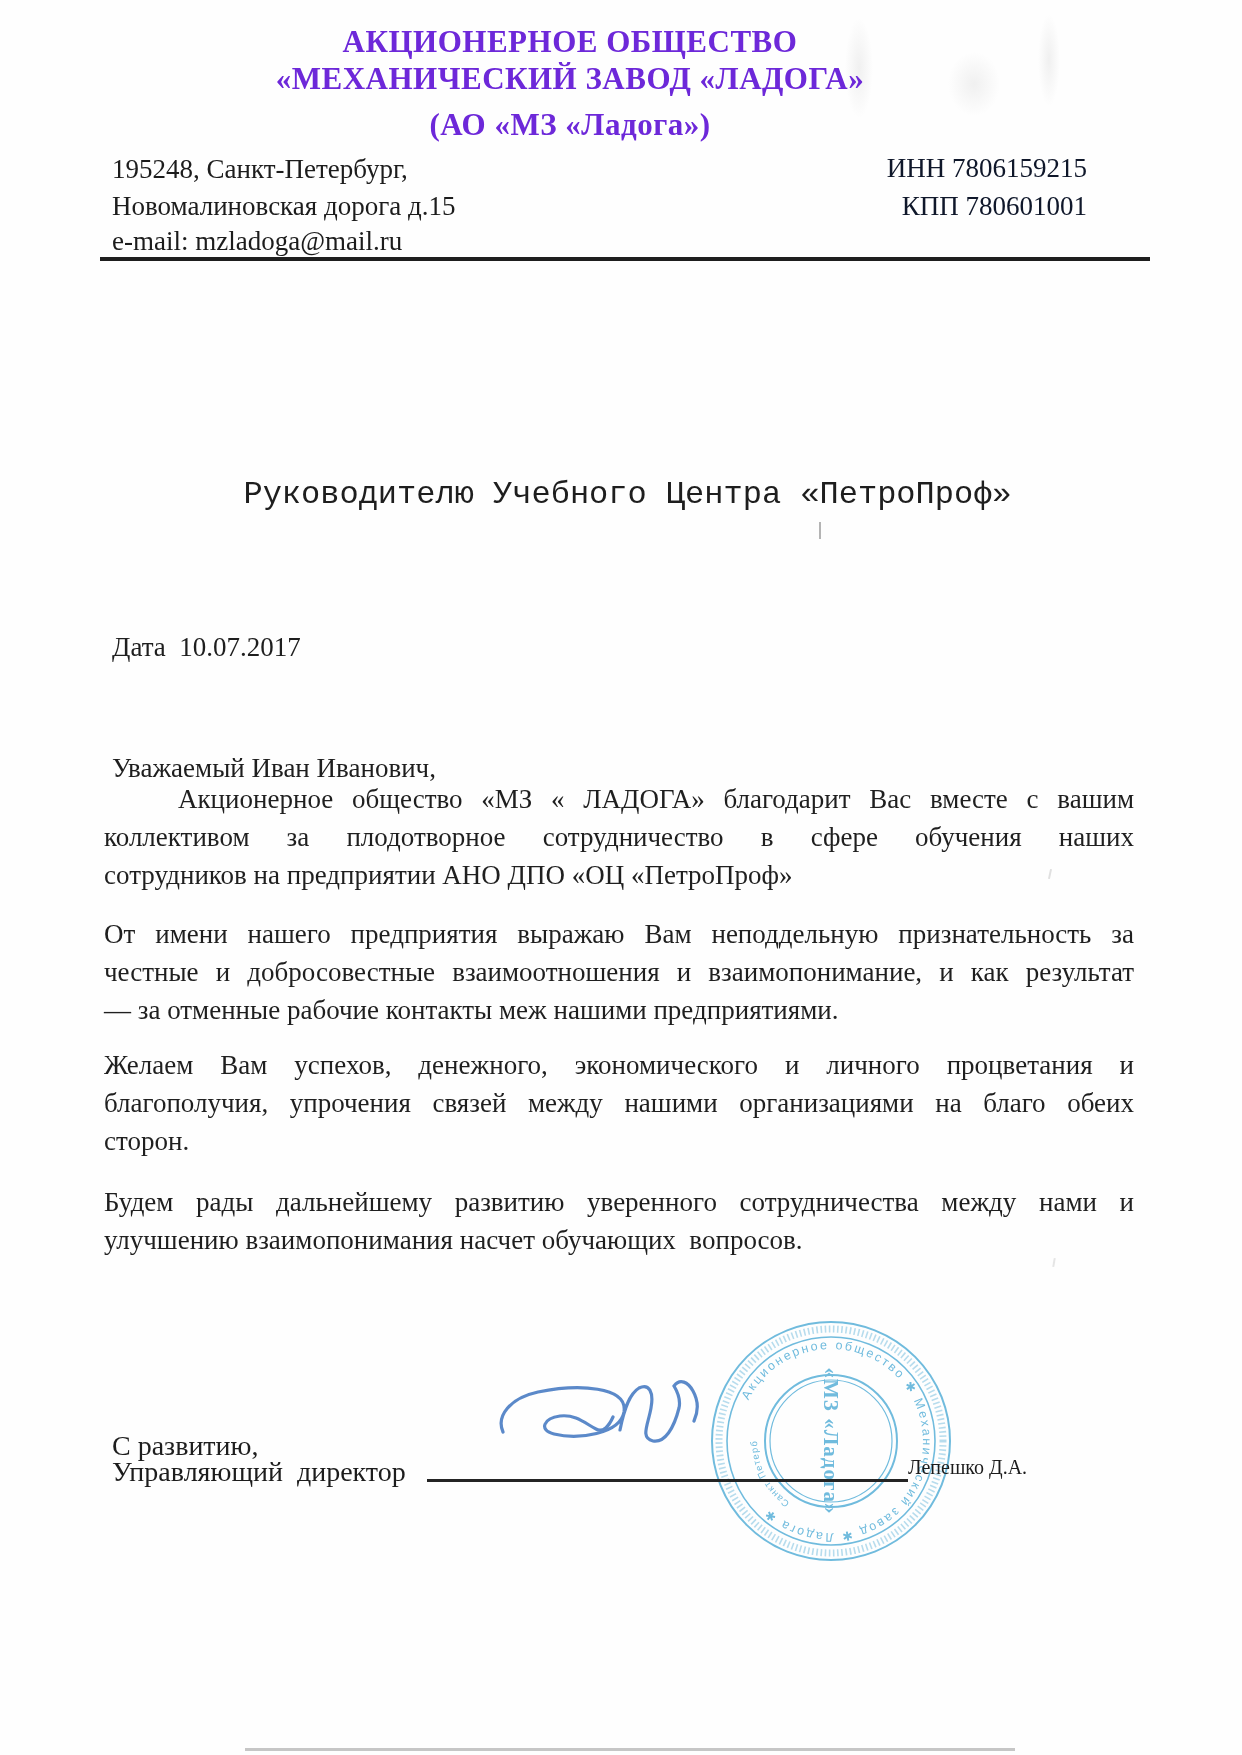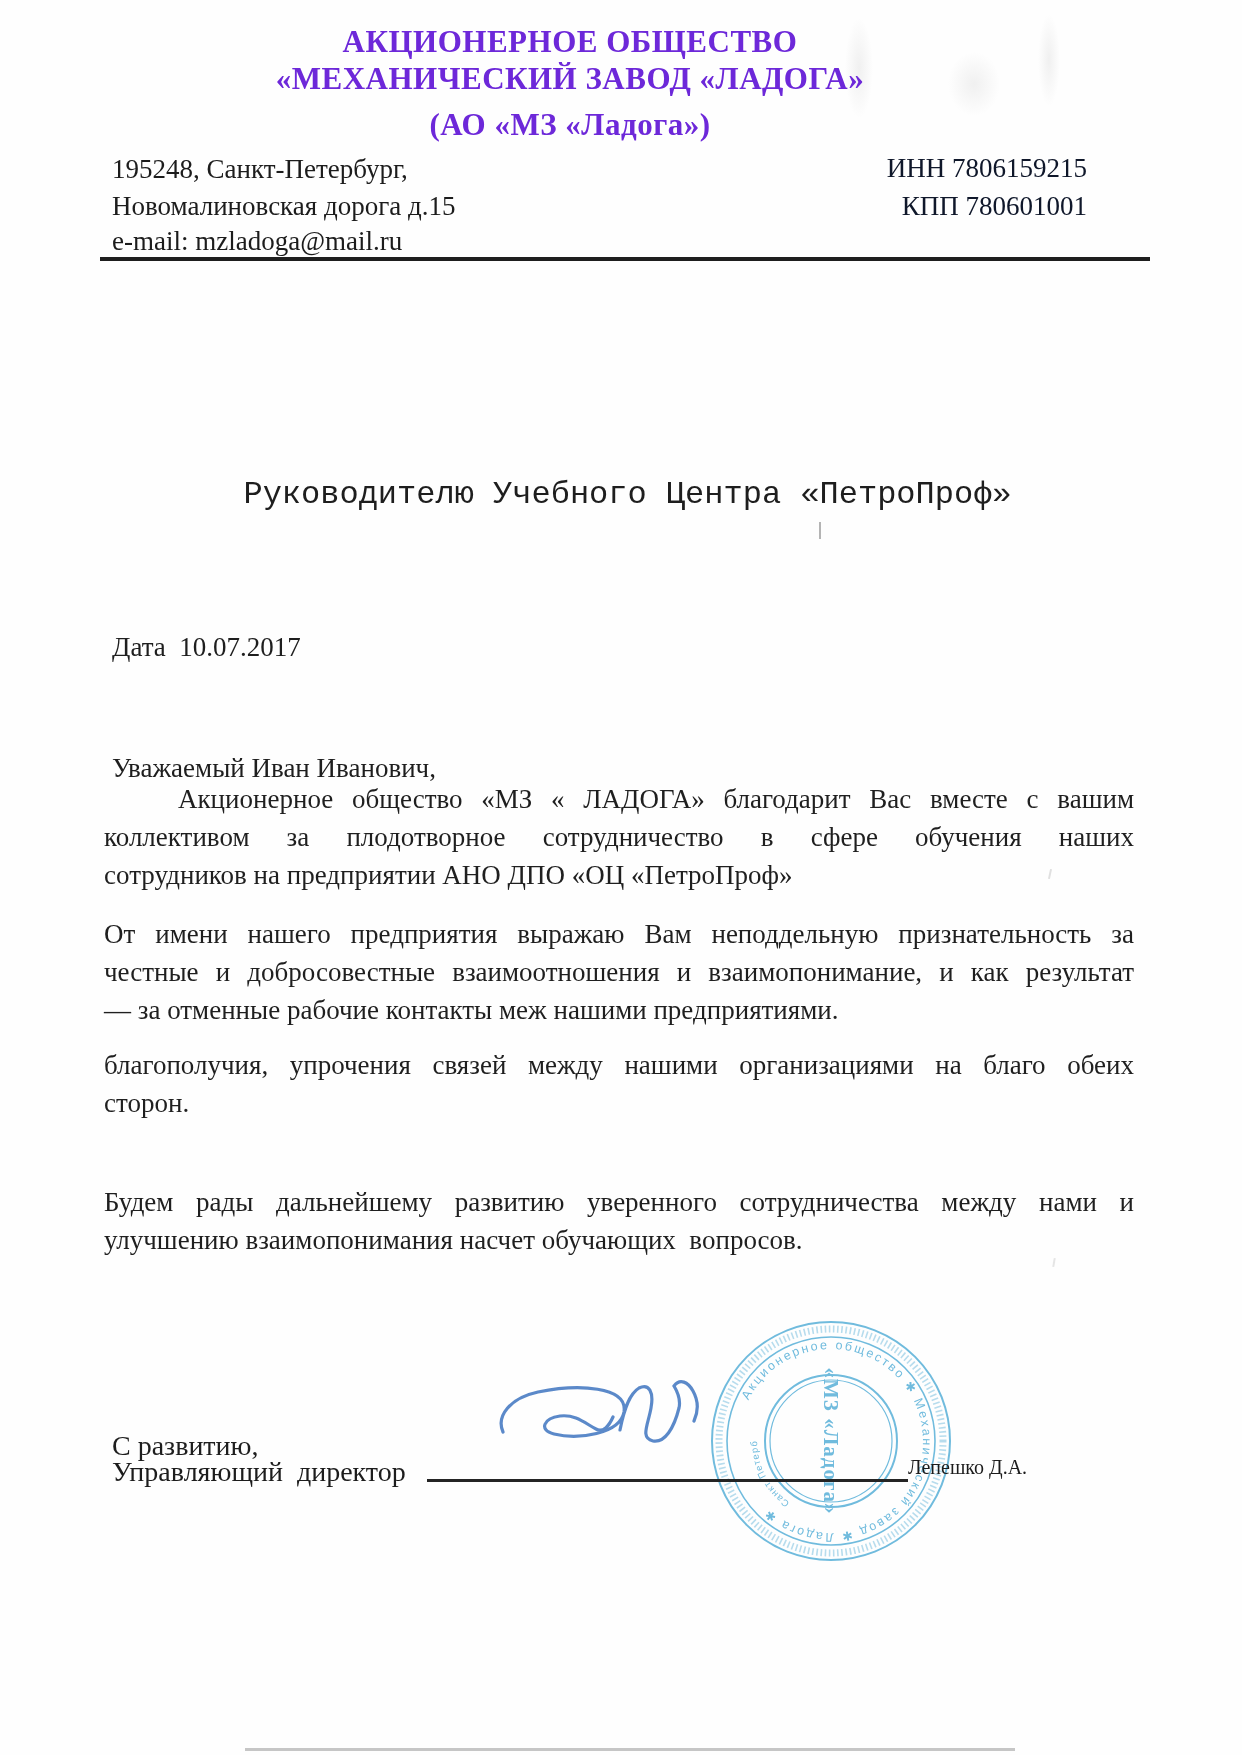--- a/index.html
+++ b/index.html
@@ -74,20 +74,21 @@
     <div class="pline last">сотрудников на предприятии АНО ДПО «ОЦ «ПетроПроф»</div>
   </div>
 
   <div class="abs para" style="top:915px;">
     <div class="pline">От имени нашего предприятия выражаю Вам неподдельную признательность за</div>
     <div class="pline">честные и добросовестные взаимоотношения и взаимопонимание, и как результат</div>
     <div class="pline last">— за отменные рабочие контакты меж нашими предприятиями.</div>
   </div>
 
   <div class="abs para" style="top:1046px;">
+    <div class="pline">Желаем Вам успехов, денежного, экономического и личного процветания и</div>
     <div class="pline">благополучия, упрочения связей между нашими организациями на благо обеих</div>
     <div class="pline last">сторон.</div>
   </div>
 
   <div class="abs para" style="top:1183px;">
     <div class="pline">Будем рады дальнейшему развитию уверенного сотрудничества между нами и</div>
     <div class="pline last">улучшению взаимопонимания насчет обучающих  вопросов.</div>
   </div>
 
   <div class="abs artifact" style="left:1049px;top:869px;width:2px;height:10px;opacity:.22;transform:rotate(12deg);"></div>

